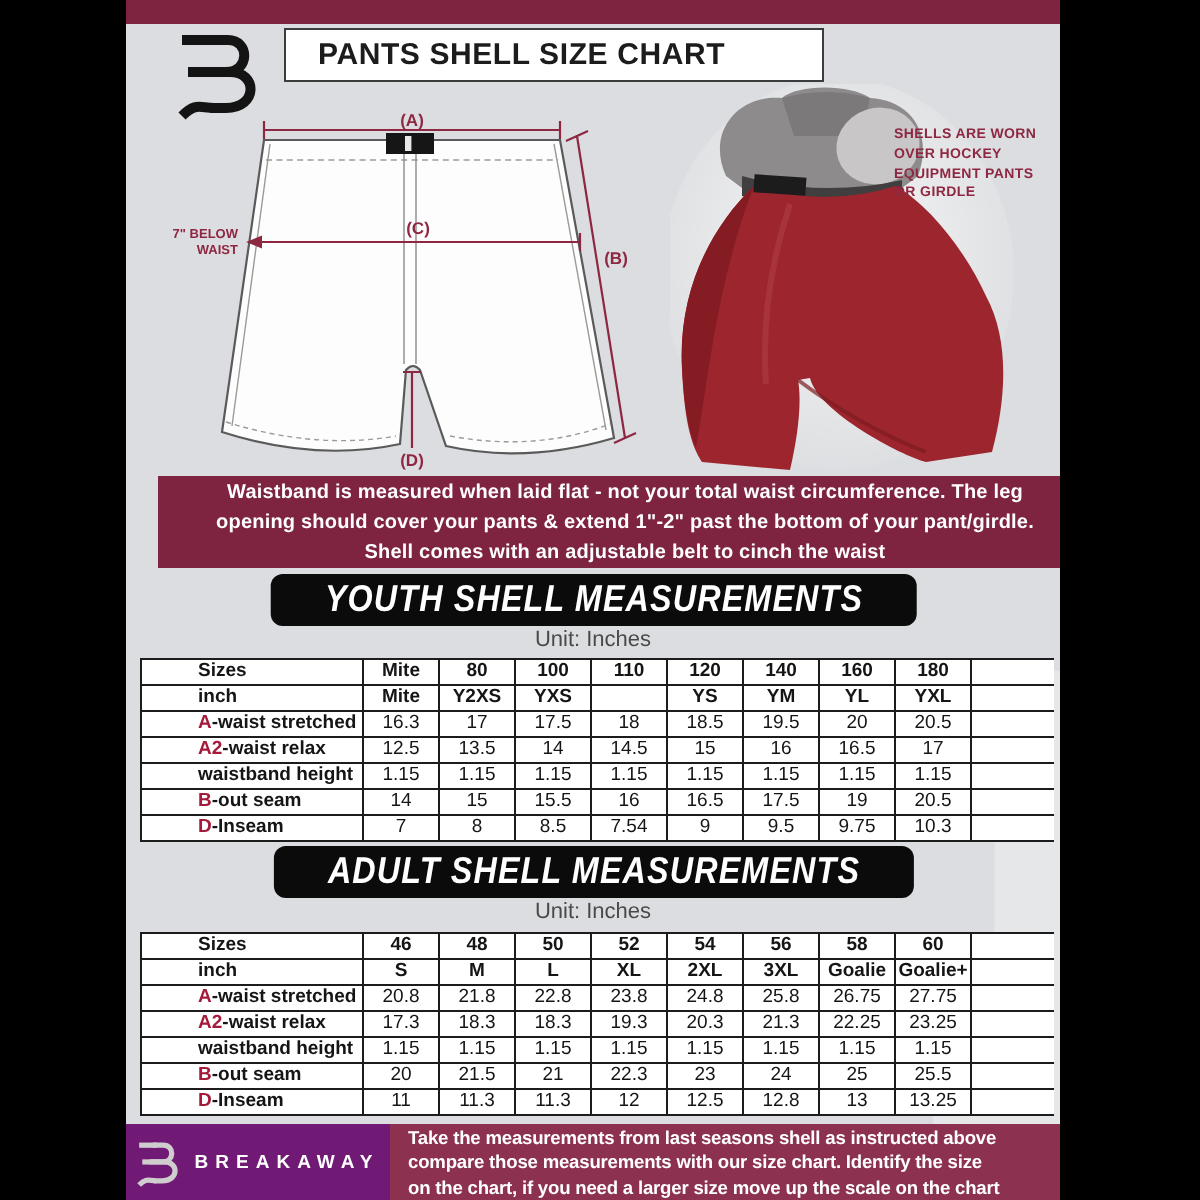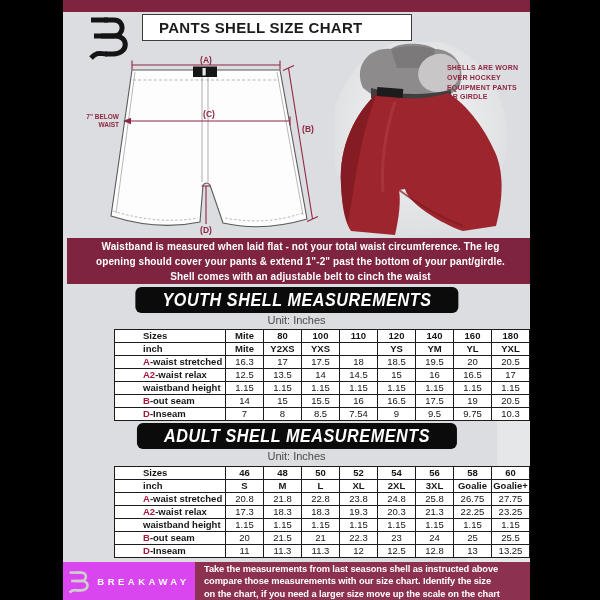--- a/index.html
+++ b/index.html
@@ -21,44 +21,44 @@
   .cond{display:inline-block;transform:scaleX(.82) scaleY(1.12);transform-origin:center;
         font-size:17px;font-weight:700;letter-spacing:.4px;}
 
   .diagram{position:absolute;left:0;top:55px;}
   .diagram text{font-family:"Liberation Sans",sans-serif;font-weight:700;fill:#8e2742;}
 
   .photo{position:absolute;left:272px;top:42px;}
   .photo-note{position:absolute;left:384px;top:63px;width:82px;font-size:7px;font-weight:700;
               color:#8e2742;line-height:9.8px;letter-spacing:.2px;}
 
-  .info-banner{position:absolute;left:4px;top:238px;width:467px;height:46px;background:#7e2340;
+  .info-banner{position:absolute;left:16px;top:238px;width:467px;height:46px;background:#7e2340;
                color:#fff;display:flex;flex-direction:column;justify-content:center;align-items:center;
                font-size:10px;font-weight:700;line-height:15px;letter-spacing:.1px;white-space:nowrap;}
 
   .section-banner{position:absolute;left:50%;transform:translateX(-50%);background:#0b0b0b;color:#fff;
                   border-radius:6px;height:26px;line-height:26px;padding:0 20px;white-space:nowrap;font-style:italic;}
   .section-banner .cond2{display:inline-block;transform:scale(.95,1.1);transform-origin:center;
                   font-size:17px;font-weight:700;letter-spacing:.6px;}
   .yb{top:287px;} .ab{top:423px;}
   .unit{position:absolute;left:0;width:467px;text-align:center;font-size:11px;color:#4a4a4a;}
   .u1{top:314px;} .u2{top:450px;}
 
   table.meas{position:absolute;left:7px;width:456px;border-collapse:collapse;table-layout:fixed;
-             background:#fff;margin-left:44px;}
+             background:#fff;}
   .yt{top:329px;} .at{top:466px;}
   table.meas td{border:1px solid #1c1c1c;height:12px;line-height:12px;font-size:9.5px;
                 padding:0;text-align:center;color:#151515;overflow:hidden;white-space:nowrap;}
   table.meas td.lbl{text-align:left;padding-left:28px;font-weight:700;}
   table.meas td.hdr{font-weight:700;}
   table.meas td.ghost{border-right:none;}
   table.meas .pfx{color:#a5193a;font-weight:700;}
 
   .footer{position:absolute;left:0;top:562px;width:467px;height:38px;display:flex;}
-  .footer-left{width:132px;background:#d946ef;display:flex;align-items:center;justify-content:center;gap:7px;}
+  .footer-left{width:132px;background:#701a75;display:flex;align-items:center;justify-content:center;gap:7px;}
   .brand-text{color:#fff;font-size:9.5px;font-weight:700;letter-spacing:3.5px;}
   .footer-right{flex:1;background:#8c3150;color:#fff;display:flex;flex-direction:column;
                 justify-content:flex-end;padding-left:9px;font-size:9.3px;font-weight:700;
                 line-height:12.4px;white-space:nowrap;letter-spacing:-.1px;}
 </style>
 </head>
 <body>
 
 <div class="page">
 

